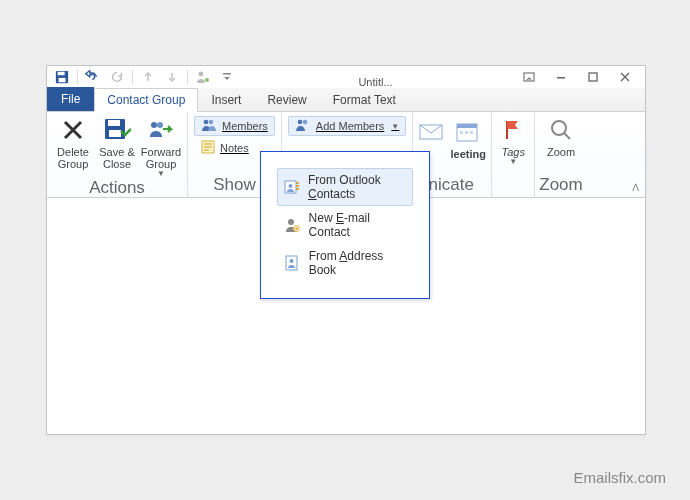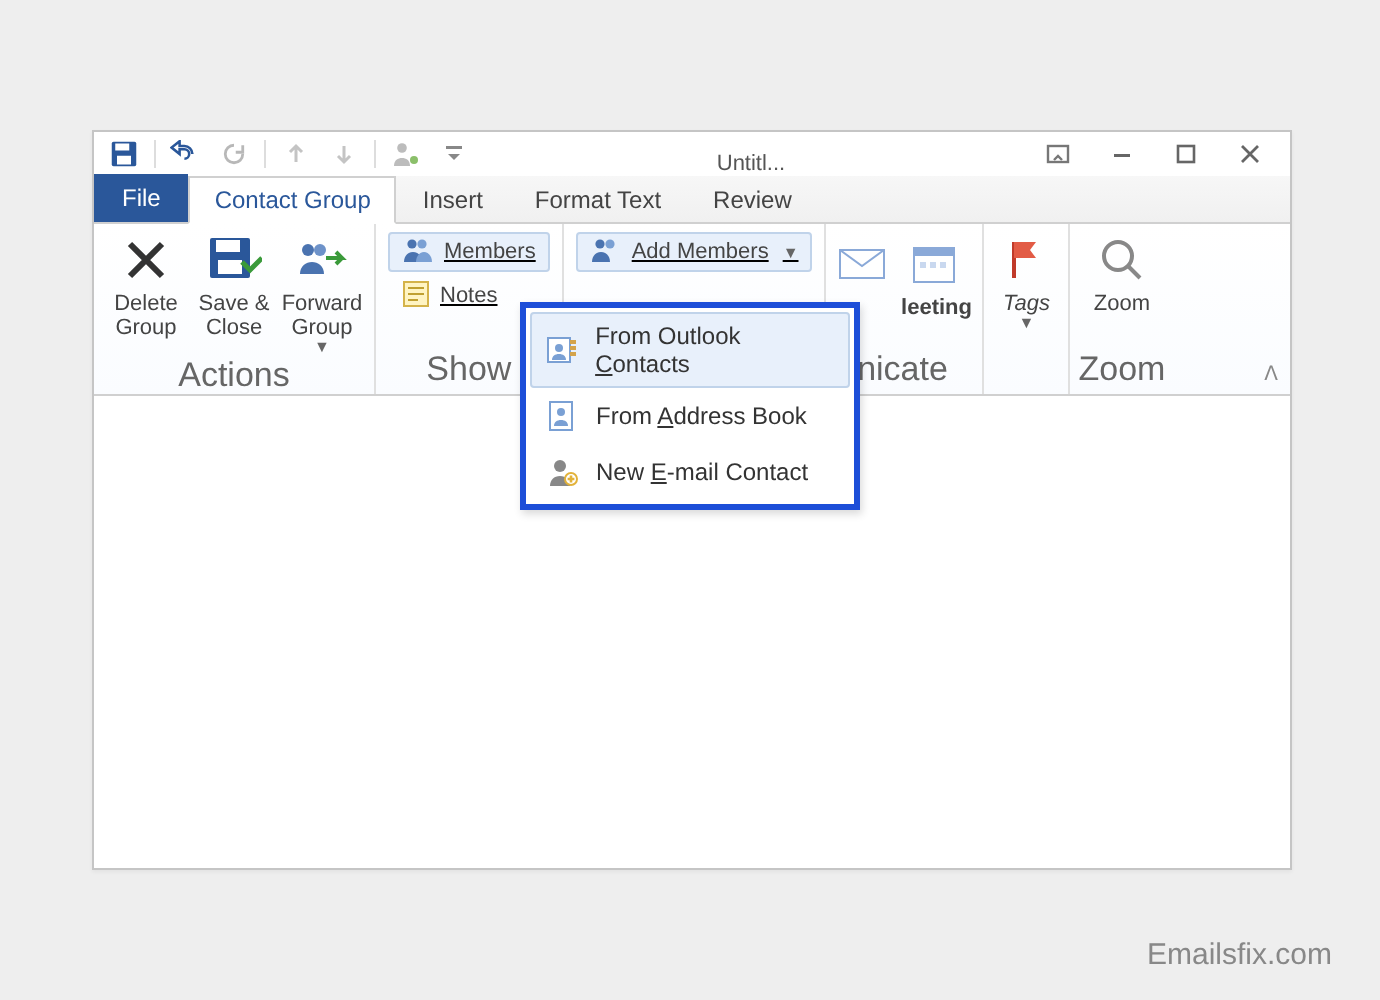--- a/index.html
+++ b/index.html
@@ -90,23 +90,23 @@
   .collapse-caret {
     position:absolute; right:6px; bottom:4px; font-size:10px; color:#888;
   }
 
   
   .dropdown {
     position:absolute;
     left:260px; top:151px;
     width:170px;
     background:#fff;
-    border:3px solid #1d4ed8;
+    border:1px solid #1d4ed8;
     box-shadow:1px 2px 4px rgba(0,0,0,0.15);
-    padding:2px;
+    padding:16px;
     font-size:12px;
     z-index:10;
   }
   .dd-item {
     display:flex; align-items:center; gap:8px;
     padding:4px 6px; color:#333;
     border:1px solid transparent; border-radius:2px;
   }
   .dd-item.hover { background:#e8f0fb; border-color:#c0d3ea; }
   .dd-icon { width:18px; height:18px; display:flex; align-items:center; justify-content:center; }
@@ -200,22 +200,22 @@
             <path d="M2 2l8 8M10 2l-8 8" stroke="#666" stroke-width="1.4"></path>
           </svg>
       </span>
     </div>
   </div>
 
   <div class="tabs">
     <div class="file-tab">File</div>
     <div class="tab active">Contact Group</div>
     <div class="tab">Insert</div>
+    <div class="tab">Review</div>
     <div class="tab">Format Text</div>
-    <div class="tab">Review</div>
   </div>
 
   <div class="ribbon">
 
     <div class="group">
       <div class="group-body">
         <div class="big-btn">
           <span class="icon-box">
             <svg width="24" height="24" viewBox="0 0 24 24">
                 <path d="M4 4l16 16M20 4L4 20" stroke="#333" stroke-width="3"></path>
@@ -372,33 +372,33 @@
           <rect x="12" y="3" width="3" height="2" fill="#d4a34a"></rect>
           <rect x="12" y="6" width="3" height="2" fill="#d4a34a"></rect>
           <rect x="12" y="9" width="3" height="2" fill="#d4a34a"></rect>
         </svg>
     </span>
     <span class="dd-text"><span>From Outlook </span><u>C</u><span>ontacts</span></span>
   </div>
   <div class="dd-item">
     <span class="dd-icon">
       <svg width="16" height="16" viewBox="0 0 16 16">
-          <rect x="2" y="1" width="11" height="14" fill="#fff" stroke="#7aa0d4"></rect>
-          <circle cx="7.5" cy="6" r="2" fill="#7aa0d4"></circle>
-          <path d="M4 13c0-2 1.5-3 3.5-3s3.5 1 3.5 3" fill="#7aa0d4"></path>
-        </svg>
-    </span>
-    <span class="dd-text"><span>From </span><u>A</u><span>ddress Book</span></span>
-  </div>
-  <div class="dd-item">
-    <span class="dd-icon">
-      <svg width="16" height="16" viewBox="0 0 16 16">
           <circle cx="7" cy="5" r="3" fill="#888"></circle>
           <path d="M2 15c0-3 2-5 5-5s5 2 5 5" fill="#888"></path>
           <circle cx="12.5" cy="11.5" r="3" fill="#fff" stroke="#e2b23a"></circle>
           <path d="M12.5 9.8v3.4M10.8 11.5h3.4" stroke="#e2b23a" stroke-width="1.3"></path>
         </svg>
     </span>
     <span class="dd-text"><span>New </span><u>E</u><span>-mail Contact</span></span>
   </div>
+  <div class="dd-item">
+    <span class="dd-icon">
+      <svg width="16" height="16" viewBox="0 0 16 16">
+          <rect x="2" y="1" width="11" height="14" fill="#fff" stroke="#7aa0d4"></rect>
+          <circle cx="7.5" cy="6" r="2" fill="#7aa0d4"></circle>
+          <path d="M4 13c0-2 1.5-3 3.5-3s3.5 1 3.5 3" fill="#7aa0d4"></path>
+        </svg>
+    </span>
+    <span class="dd-text"><span>From </span><u>A</u><span>ddress Book</span></span>
+  </div>
 </div>
 
 <div class="watermark">Emailsfix.com</div>
 
 </body></html>

